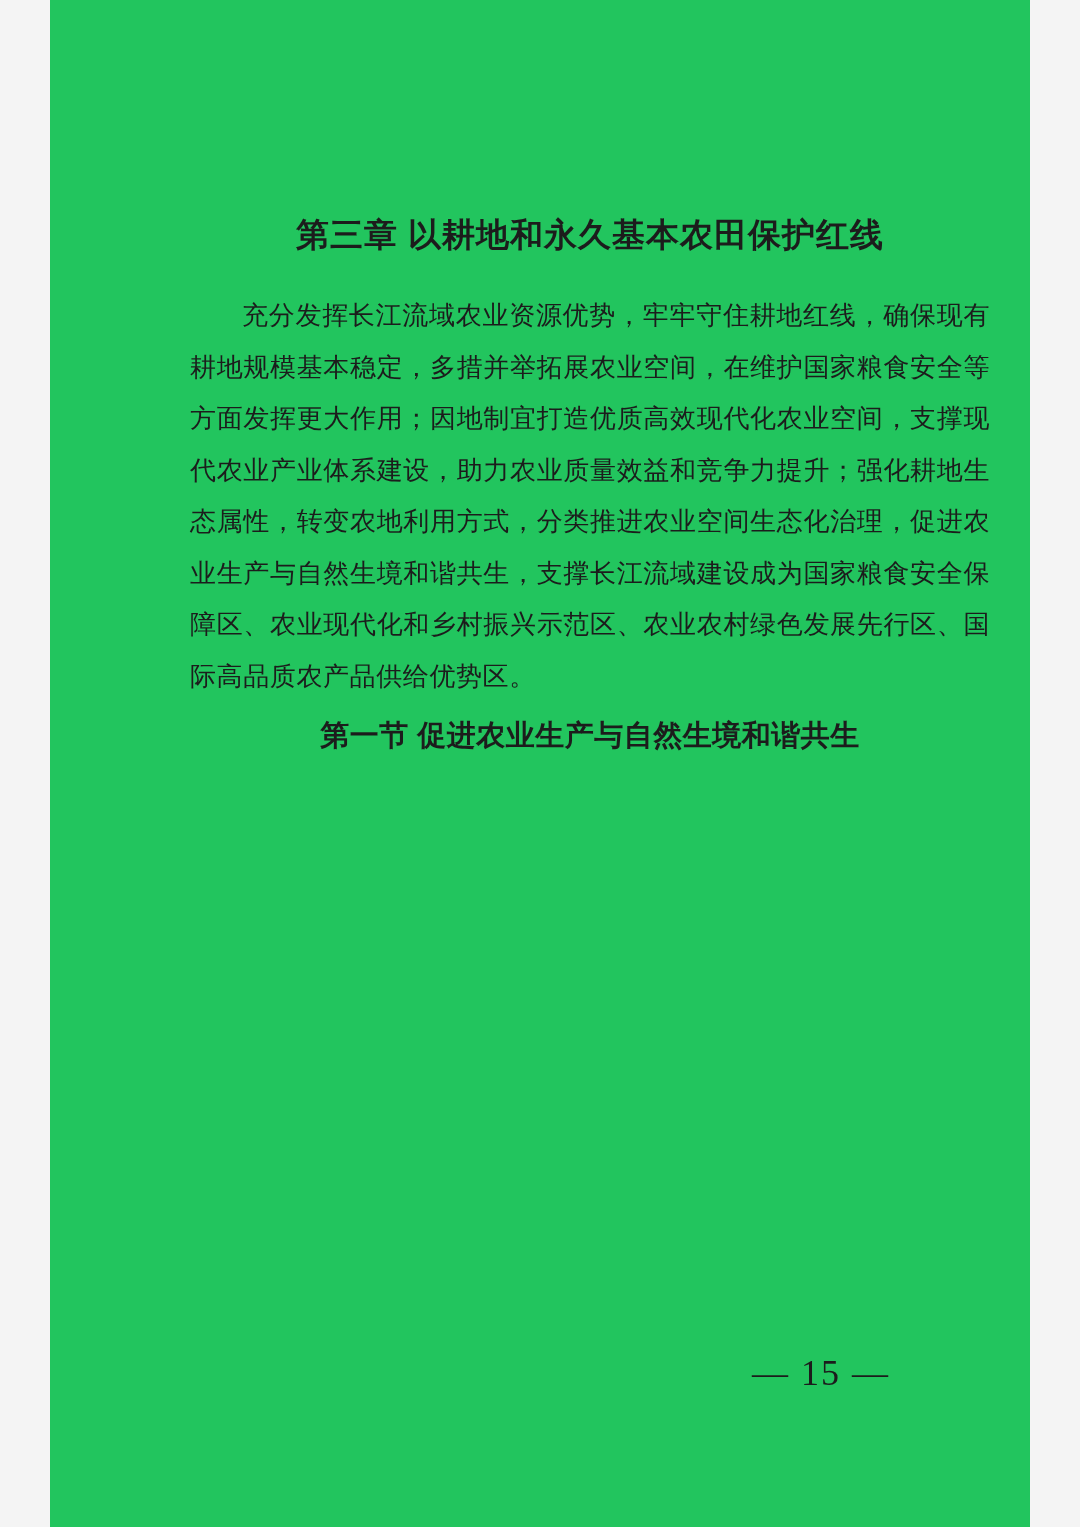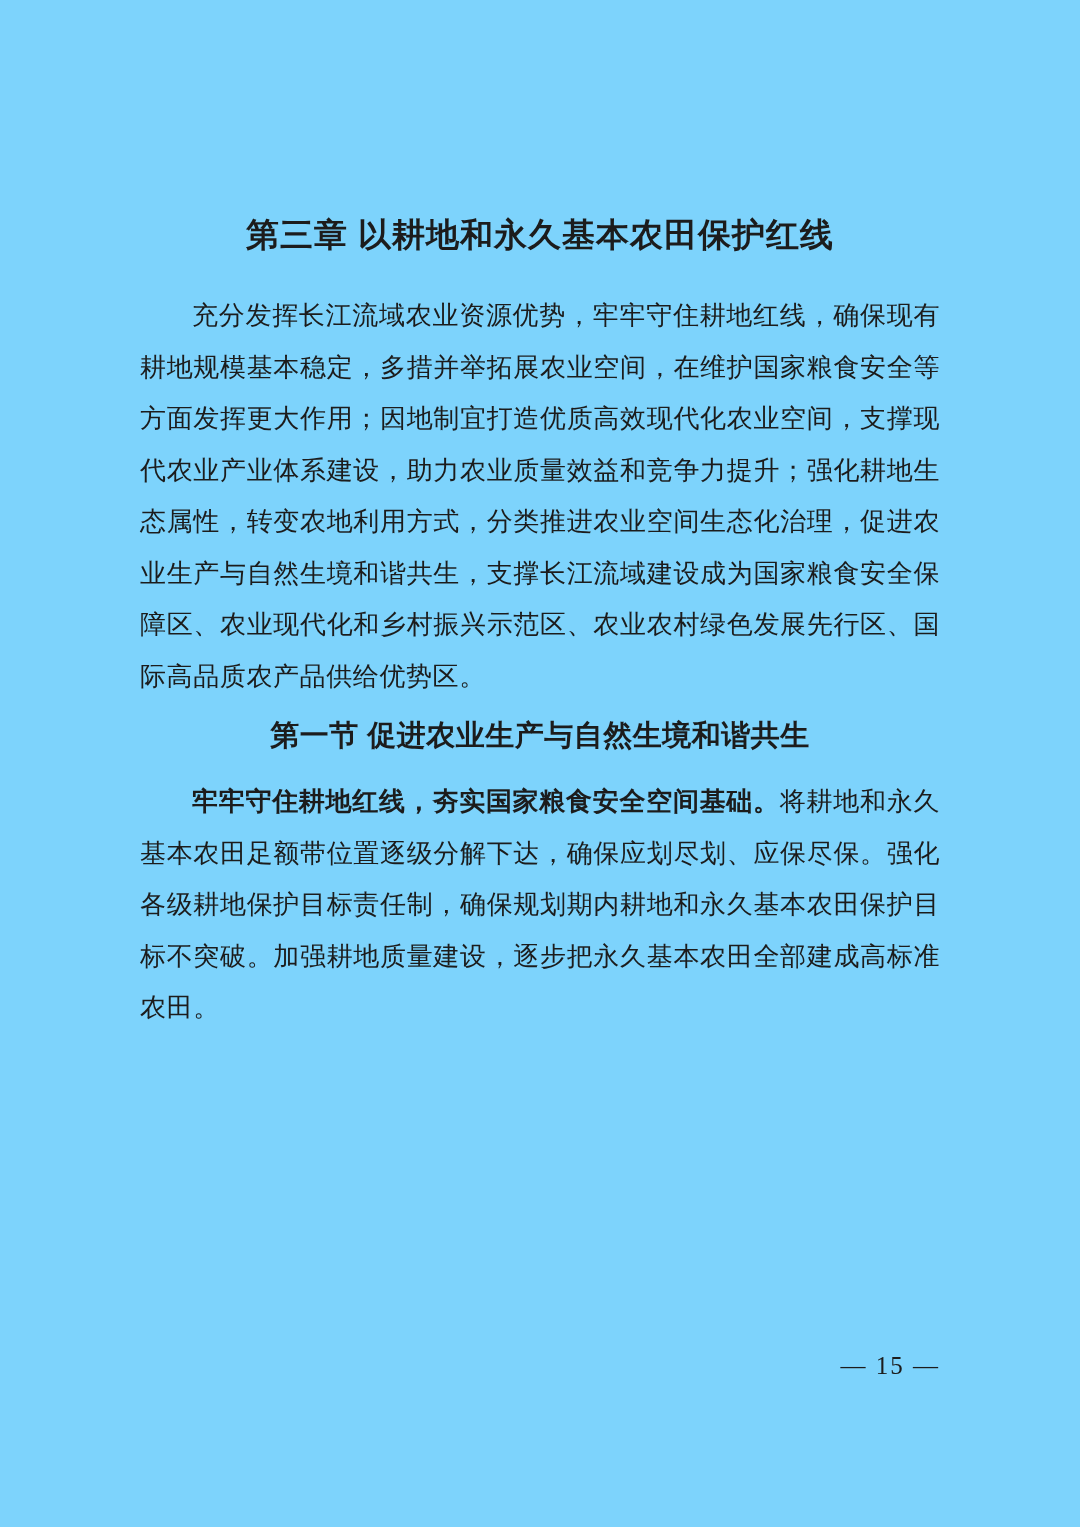--- a/index.html
+++ b/index.html
@@ -1,22 +1,22 @@
 <!DOCTYPE html>
 <html><head>
 <meta charset="utf-8">
 <style>
   * { margin: 0; padding: 0; box-sizing: border-box; }
   html, body { background: #f4f4f4; }
   .page {
     position: relative;
-    width: 1080px;
+    width: 980px;
     height: 1527px;
     margin: 0 auto;
-    background: #7dd3fc;
+    background: #22c55e;
     color: #1c1c1c;
     font-family: "Liberation Serif", serif;
     overflow: hidden;
   }
   .content {
     position: absolute;
     left: 140px;
     top: 0;
     width: 800px;
   }
@@ -48,38 +48,37 @@
     font-family: "Liberation Sans", sans-serif;
     font-weight: 700;
     font-size: 29px;
     line-height: 52px;
     letter-spacing: 0.5px;
   }
   .footer {
     position: absolute;
     top: 1352px;
     right: 140px;
-    font-size: 25px;
+    font-size: 36px;
     letter-spacing: 2px;
     white-space: nowrap;
   }
 </style>
 </head>
 <body>
 
 <div class="page">
   <div class="content">
 
     <h1 class="chapter-title">
       <span style="display:block">第三章 以耕地和永久基本农田保护红线</span>
     </h1>
 
     <p class="para para-1">充分发挥长江流域农业资源优势，牢牢守住耕地红线，确保现有耕地规模基本稳定，多措并举拓展农业空间，在维护国家粮食安全等方面发挥更大作用；因地制宜打造优质高效现代化农业空间，支撑现代农业产业体系建设，助力农业质量效益和竞争力提升；强化耕地生态属性，转变农地利用方式，分类推进农业空间生态化治理，促进农业生产与自然生境和谐共生，支撑长江流域建设成为国家粮食安全保障区、农业现代化和乡村振兴示范区、农业农村绿色发展先行区、国际高品质农产品供给优势区。</p>
 
     <h2 class="section-title">第一节 促进农业生产与自然生境和谐共生</h2>
 
-    <p class="para para-2"><span class="lead">牢牢守住耕地红线，夯实国家粮食安全空间基础。</span><span>将耕地和永久基本农田足额带位置逐级分解下达，确保应划尽划、应保尽保。强化各级耕地保护目标责任制，确保规划期内耕地和永久基本农田保护目标不突破。加强耕地质量建设，逐步把永久基本农田全部建成高标准农田。</span></p>
 
 
   </div>
 
   <div class="footer">— 15 —</div>
 </div>
 
 </body></html>

